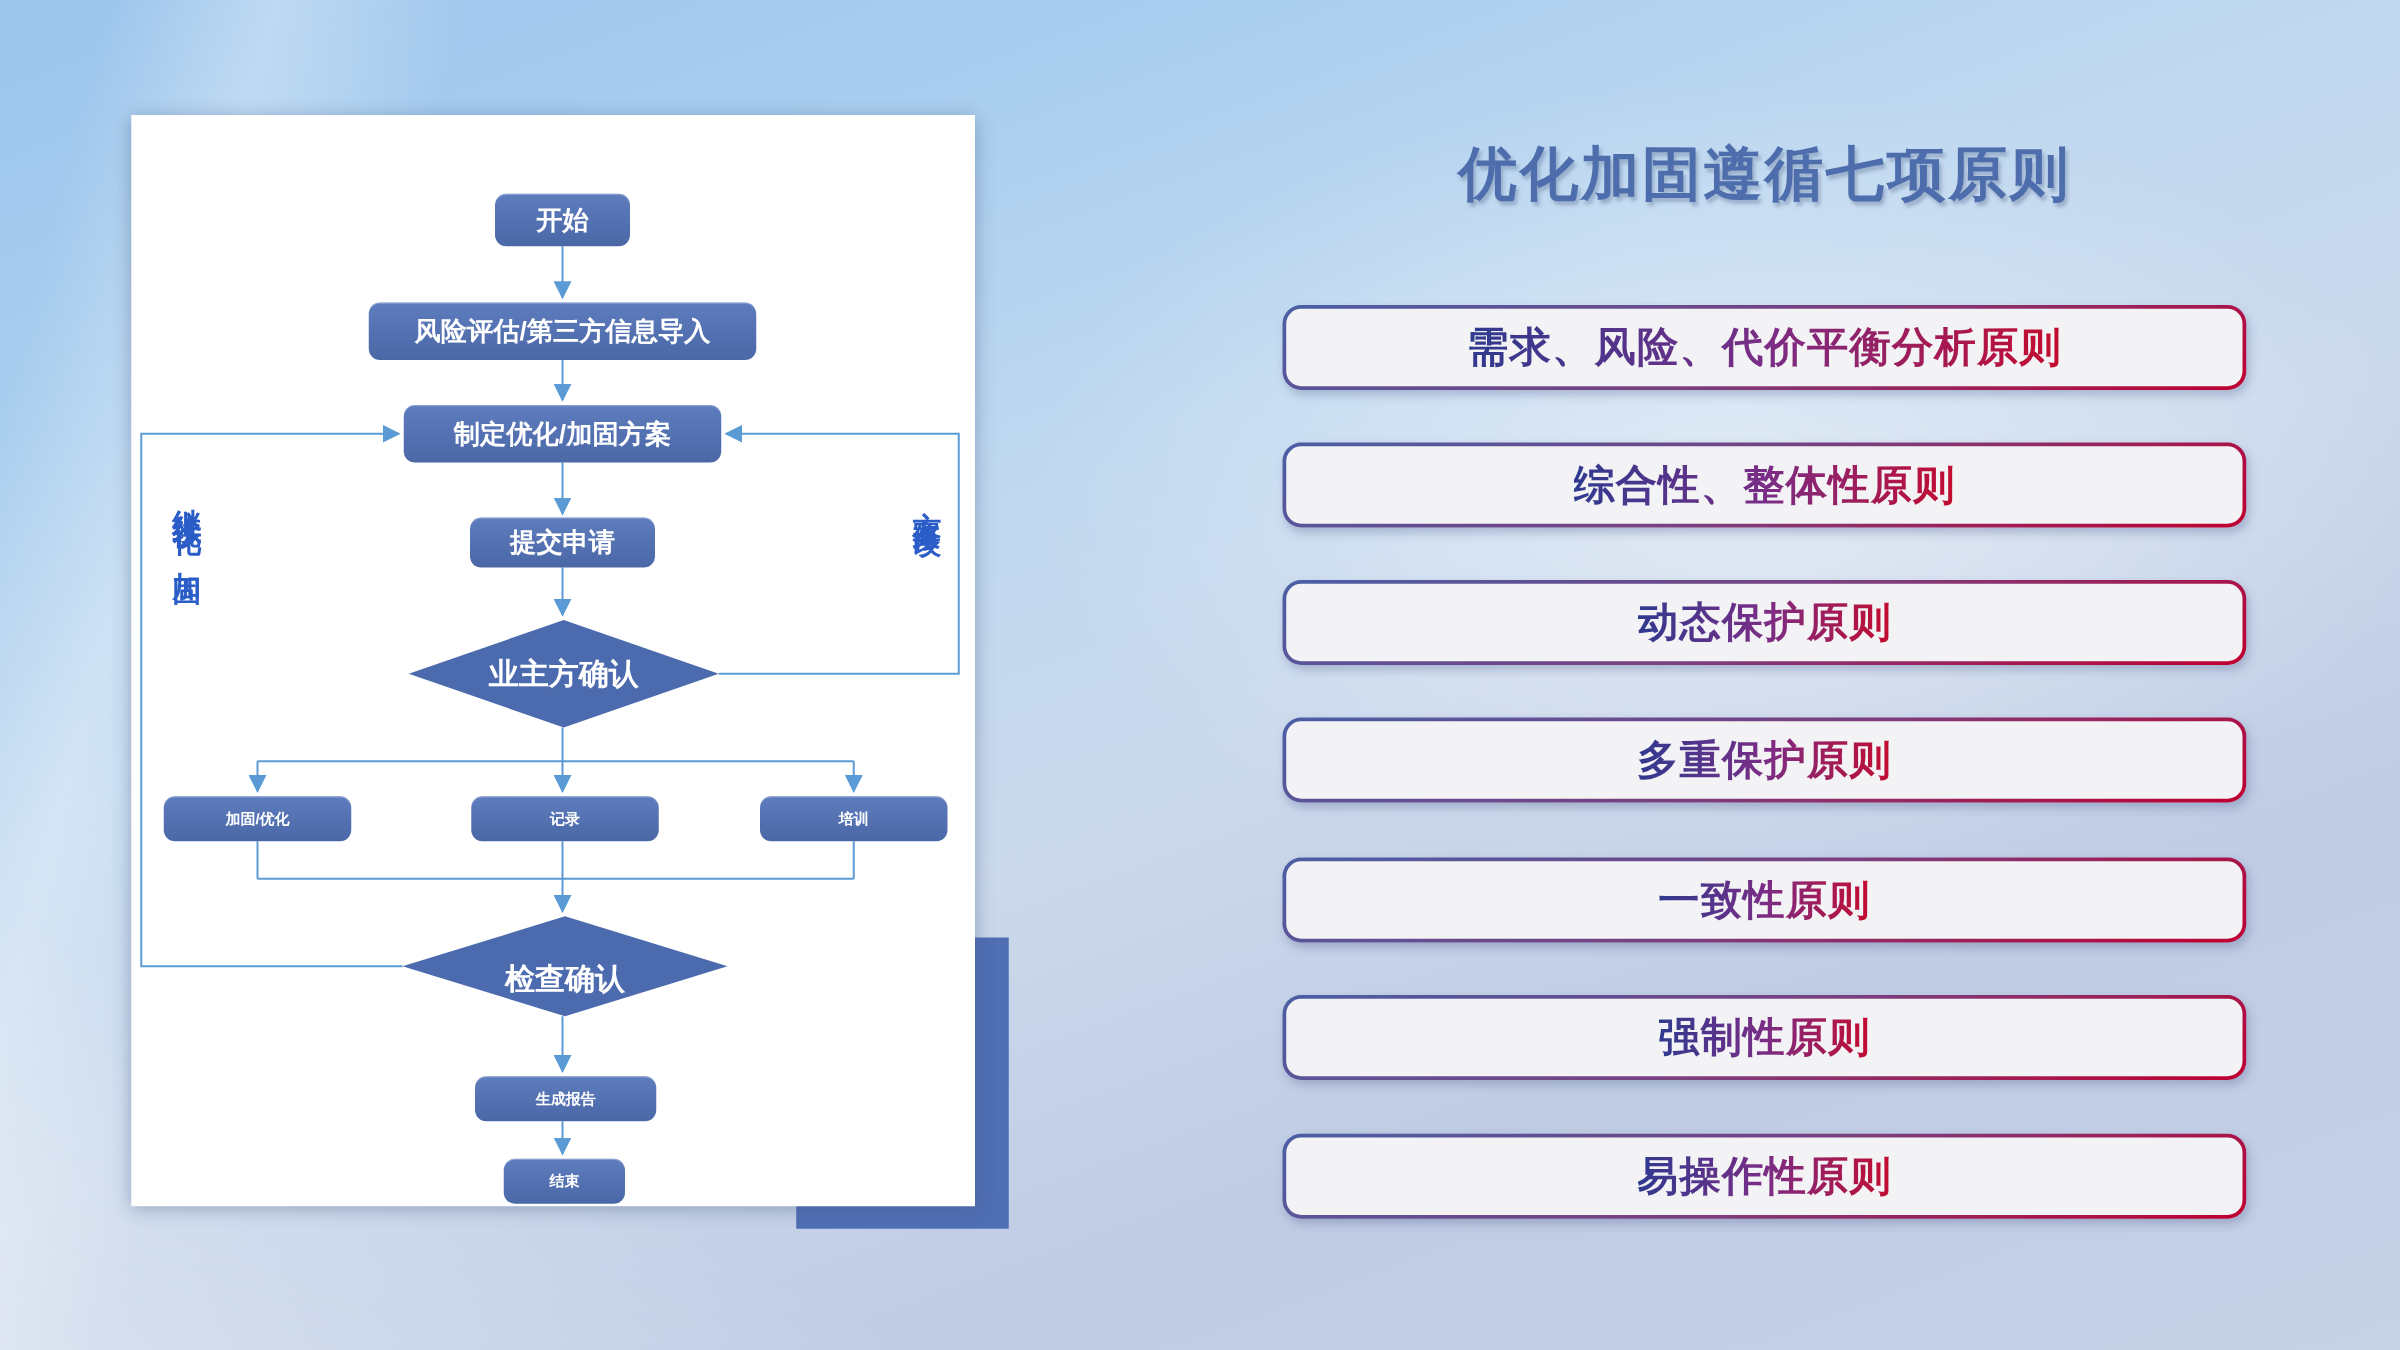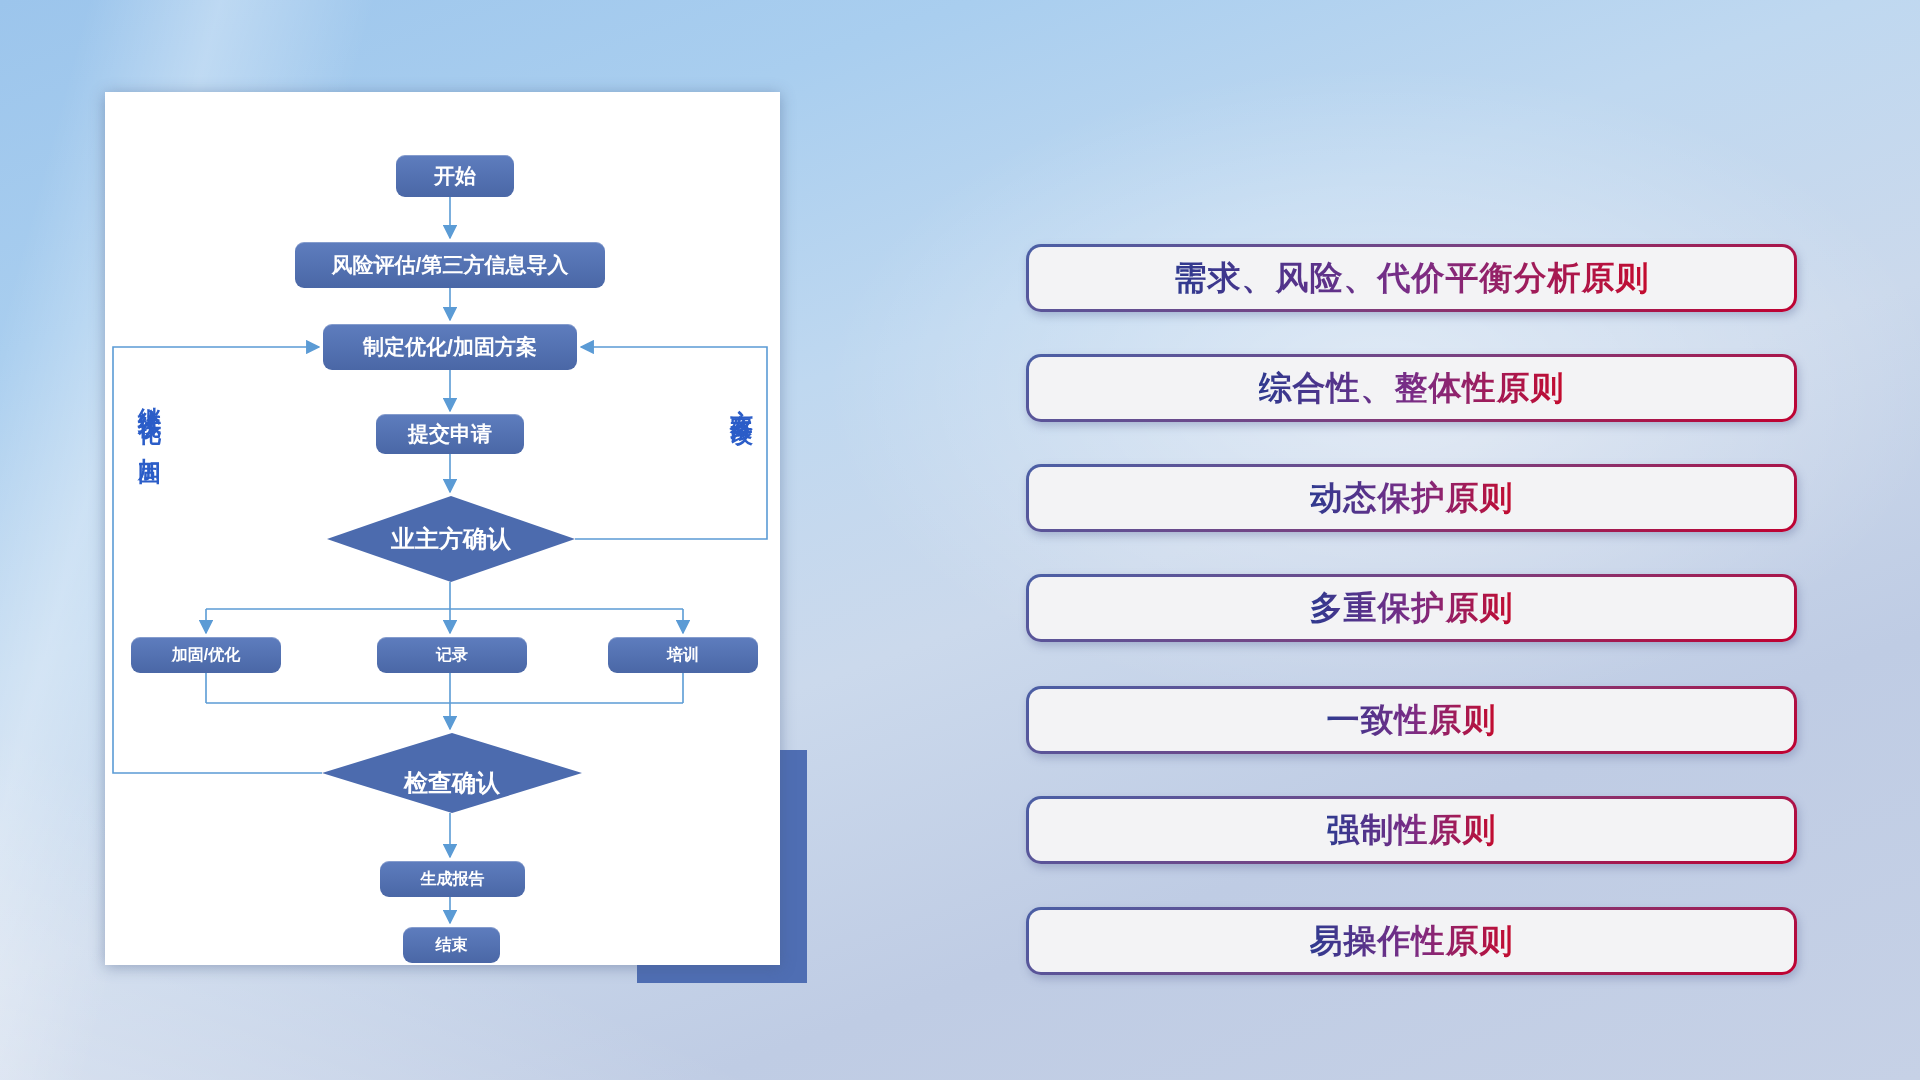--- a/index.html
+++ b/index.html
@@ -27,21 +27,21 @@
     box-shadow:0 2px 14px rgba(70,90,130,0.45);
   }
   .flow-card svg{position:absolute;left:0;top:0;}
   .fnode{
     position:absolute;display:flex;align-items:center;justify-content:center;
     background:linear-gradient(180deg,#5e7dbe 0%,#4a67a6 100%);
     border-radius:9px;color:#ffffff;font-weight:bold;font-size:21px;
     box-shadow:inset 0 1px 0 rgba(255,255,255,0.25);
     white-space:nowrap;z-index:3;
   }
-  .fnode.small{font-size:16px;}
+  .fnode.small{font-size:12px;}
   .dlabel{
     position:absolute;display:flex;align-items:center;justify-content:center;
     color:#ffffff;font-weight:bold;font-size:24px;white-space:nowrap;z-index:4;
     background:transparent;
   }
   .vlabel{
     position:absolute;writing-mode:vertical-rl;text-orientation:upright;
     color:#2b5dc8;font-weight:bold;font-size:23px;letter-spacing:5px;z-index:4;
   }
 
@@ -104,21 +104,21 @@
 
         <polyline points="217,681 8,681 8,255 214,255" marker-end="url(#arr)"></polyline>
 
         <polyline points="470,447 662,447 662,255 476,255" marker-end="url(#arr)"></polyline>
 
         <polygon points="346,404 470,447 346,490 222,447" fill="#4c6bae" stroke="none"></polygon>
         <polygon points="347,641 477,681 347,721 217,681" fill="#4c6bae" stroke="none"></polygon>
       </g>
     </svg>
 
-    <div class="fnode" style="left:291px;top:63px;width:118px;height:42px;">
+    <div class="fnode" style="left:291px;top:63px;width:108px;height:42px;">
         <span>开始</span>
       </div>
 
     <div class="fnode" style="left:218px;top:232px;width:254px;height:46px;">
         <span>制定优化/加固方案</span>
       </div>
 
     <div class="fnode" style="left:190px;top:150px;width:310px;height:46px;">
         <span>风险评估/第三方信息导入</span>
       </div>
@@ -153,20 +153,21 @@
 
     <div class="fnode small" style="left:298px;top:835px;width:97px;height:36px;">
         <span>结束</span>
       </div>
 
     <div class="vlabel" style="left:30px;top:296px;">继续优化/加固</div>
 
     <div class="vlabel" style="left:622px;top:298px;">方案修改</div>
   </div>
 
+  <div class="slide-title">优化加固遵循七项原则</div>
 
   <div class="pbox" style="top:244px;">
     <div class="pbox-inner">
       <span class="ptext">需求、风险、代价平衡分析原则</span>
     </div>
   </div>
 
   <div class="pbox" style="top:354px;">
     <div class="pbox-inner">
       <span class="ptext">综合性、整体性原则</span>

